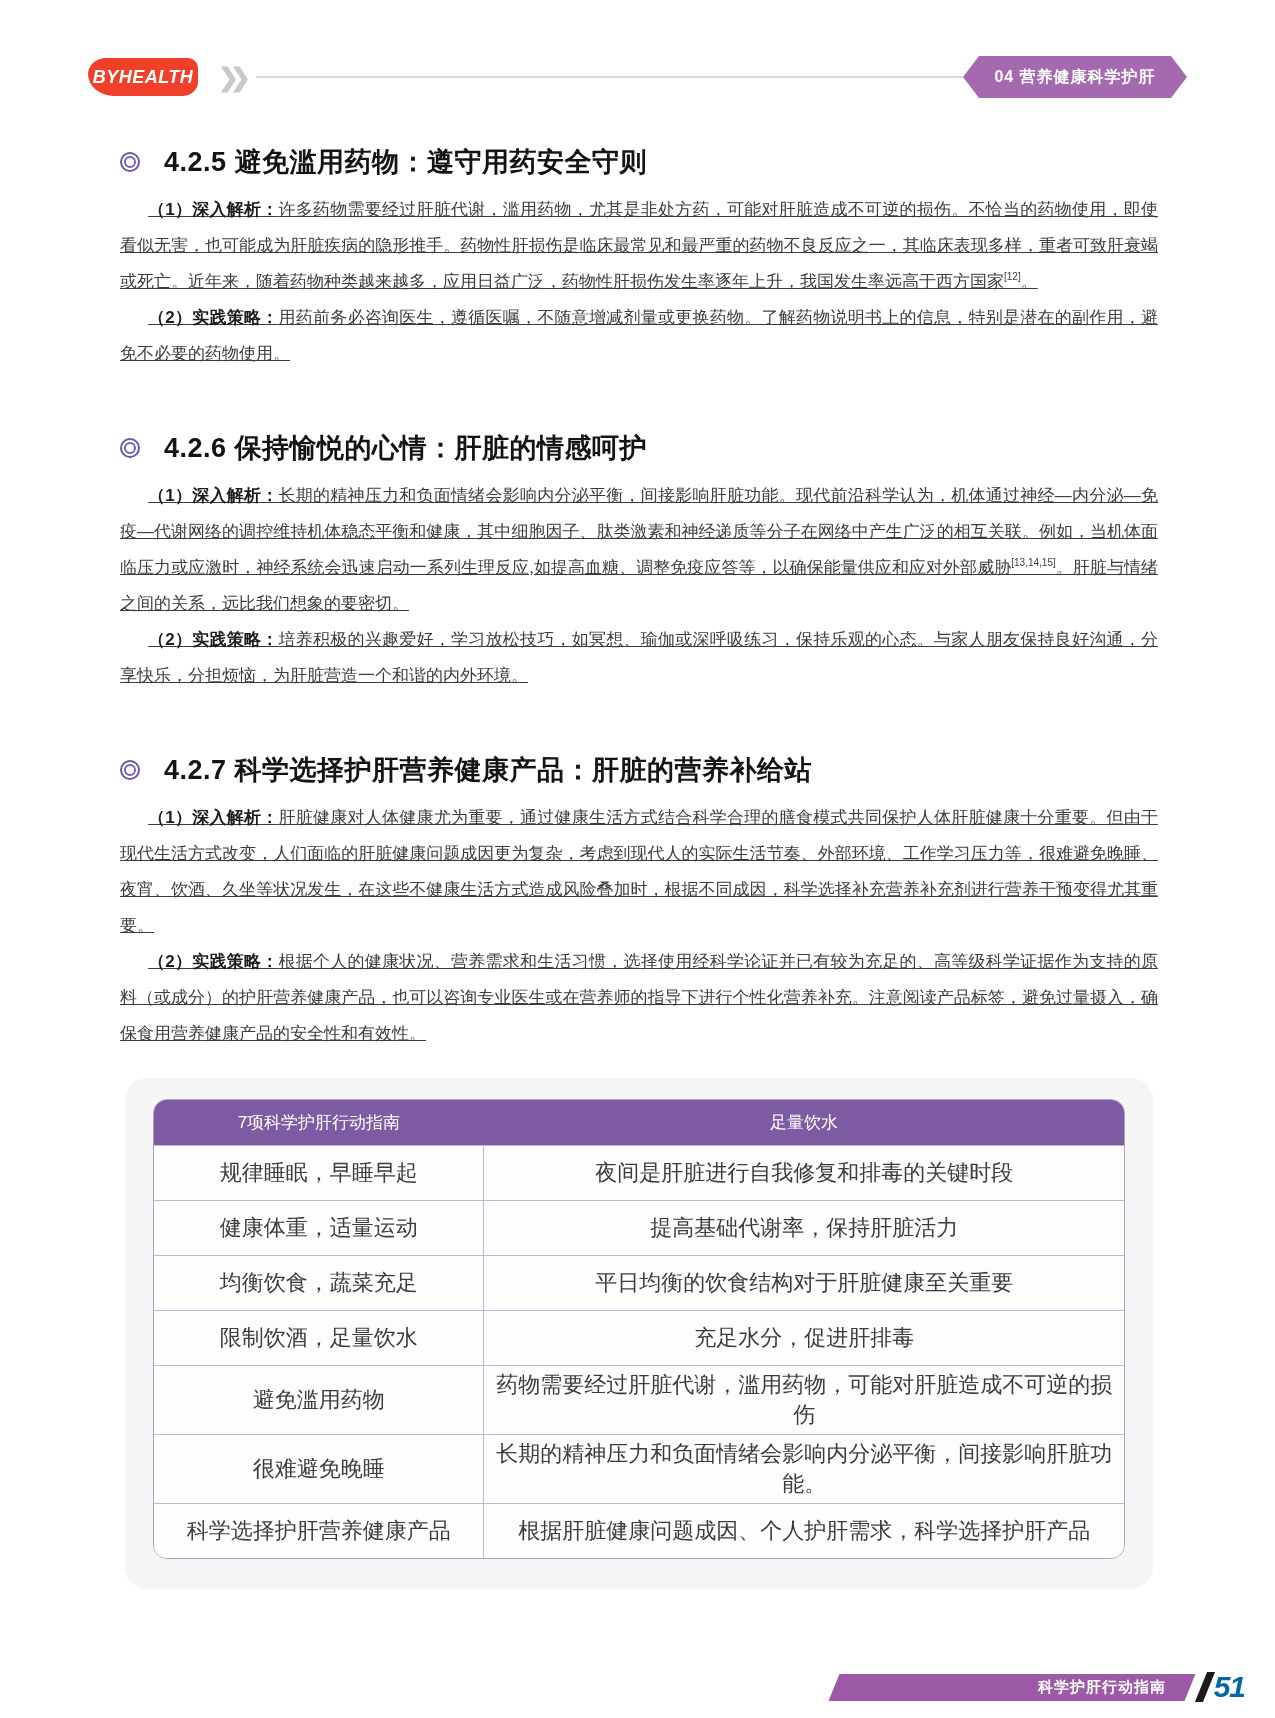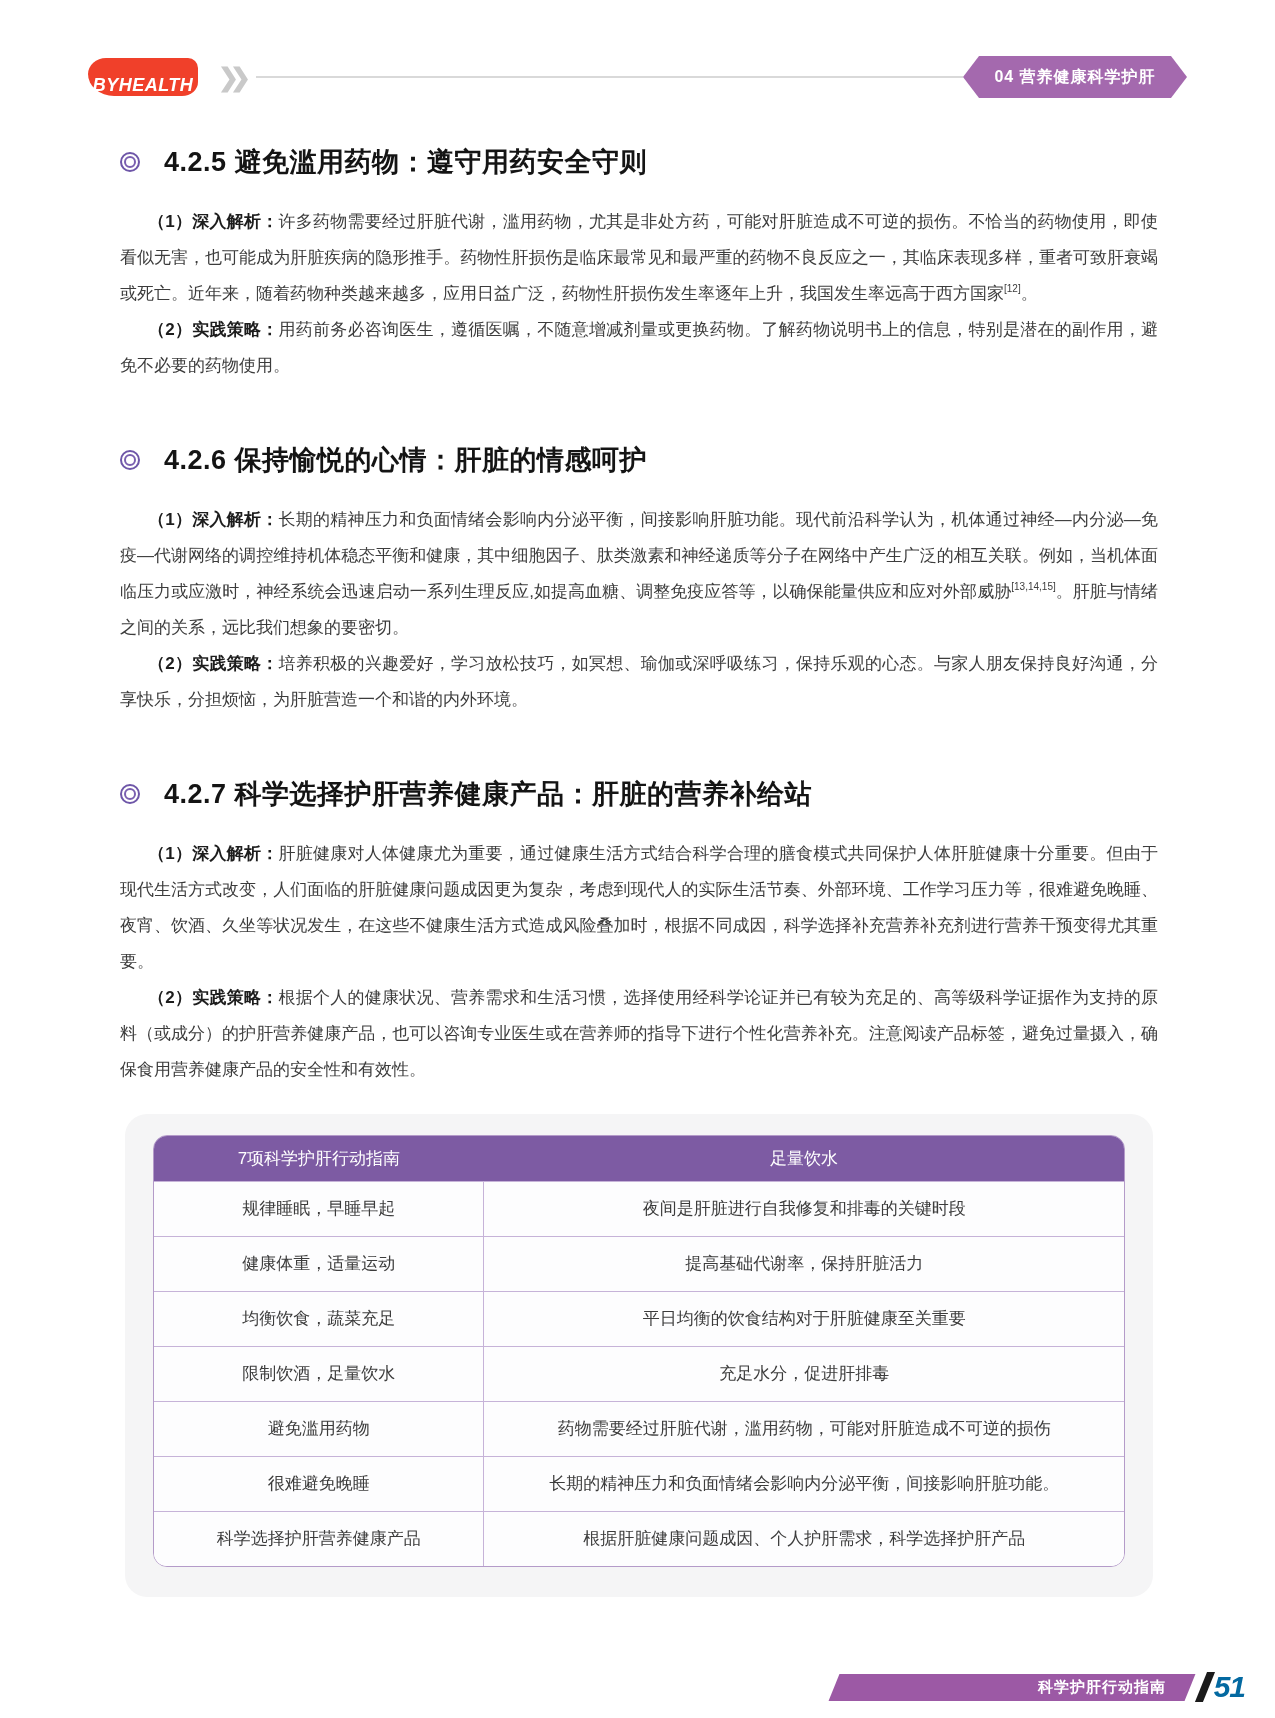--- a/index.html
+++ b/index.html
@@ -7,61 +7,61 @@
   .page {
     position:relative; width:1275px; height:1718px; margin:0 auto;
     background:#ffffff; overflow:hidden;
     font-family:"Liberation Sans", sans-serif; color:#3c3c3c;
   }
   
   .page-header { display:flex; align-items:center; padding:56px 88px 0 88px; }
   .logo {
     flex:0 0 auto; width:110px; height:38px; background:#F0402A;
     border-radius:18px 10px 16px 26px / 16px 10px 14px 22px;
-    display:flex; align-items:flex-end; justify-content:center;
+    display:flex; align-items:center; justify-content:center;
     color:#fff; font-weight:800; font-style:italic; font-size:18px; letter-spacing:.5px;
   }
   .chevrons { margin:0 4px 0 20px; color:#c9c9c9; font-size:25px; font-weight:700; letter-spacing:-9px; line-height:1; padding-right:10px;}
   .rule { flex:1; height:2px; background:#d9d9d9; }
   .badge {
     flex:0 0 auto; min-width:224px; height:42px; background:#A469AE;
     clip-path:polygon(16px 0%, calc(100% - 16px) 0%, 100% 50%, calc(100% - 16px) 100%, 16px 100%, 0% 50%);
     display:flex; align-items:center; justify-content:center;
     color:#fff; font-size:16px; font-weight:700; letter-spacing:1px; padding:16px 26px;
   }
   
   .content { padding:0 117px 0 120px; }
   .section { margin-top:46px; }
   .section + .section { margin-top:58px; }
   .section-title {
     display:flex; align-items:center; gap:24px;
     font-size:27px; font-weight:800; color:#141414; letter-spacing:.5px;
   }
   .target-icon { flex:0 0 auto; width:20px; height:20px; border:2px solid #6E56A8; border-radius:50%; position:relative; }
   .target-icon::after { content:''; position:absolute; inset:2px; border:2px solid #7a5fb0; border-radius:50%; }
-  .section-body { margin-top:24px; }
+  .section-body { margin-top:12px;text-decoration:underline; }
   .para {
     margin:0; font-size:17px; line-height:36px; color:#3c3c3c;
     text-align:justify; text-indent:28px;
   }
   .para b { color:#1d1d1d; }
   .para sup { font-size:10px; line-height:0; }
   
   .table-card {
     margin:26px 5px 0 5px; background:#f5f5f6; border-radius:22px;
     padding:21px 28px 30px 28px;
   }
   .table-round { border:1px solid #b49bc9; border-radius:14px; overflow:hidden; background:#fdfdfe; }
   table.liver-table { width:100%; border-collapse:collapse; }
   .liver-table th {
     background:#7D5BA3; color:#ffffff; font-size:17px; font-weight:500;
     height:45px; text-align:center;
   }
   .liver-table td {
-    border:1px solid #c6b3d8; font-size:17px; color:#3c3c3c;
+    border:1px solid #c6b3d8; font-size:22px; color:#3c3c3c;
     height:55px; text-align:center; background:#fdfdfe; padding:4px 10px;
   }
   .liver-table tr td:first-child { border-left:none; }
   .liver-table tr td:last-child { border-right:none; }
   .liver-table tr:last-child td { border-bottom:none; }
   .col-guide { width:34%; }
   
   .page-footer { position:absolute; right:30px; bottom:16px; display:flex; align-items:center; }
   .footer-bar {
     width:356px; height:27px; background:#9C59A5; transform:skewX(-22deg);

